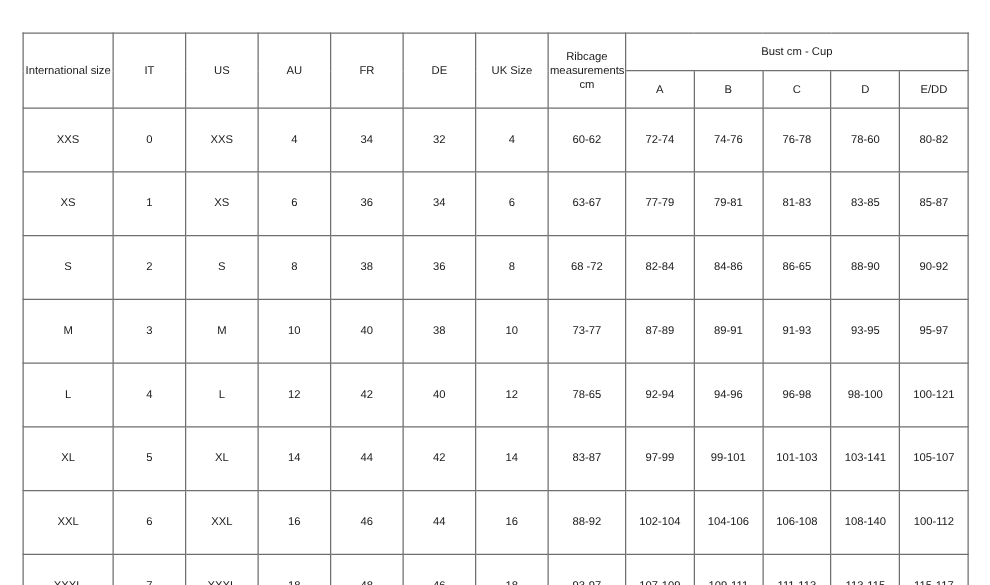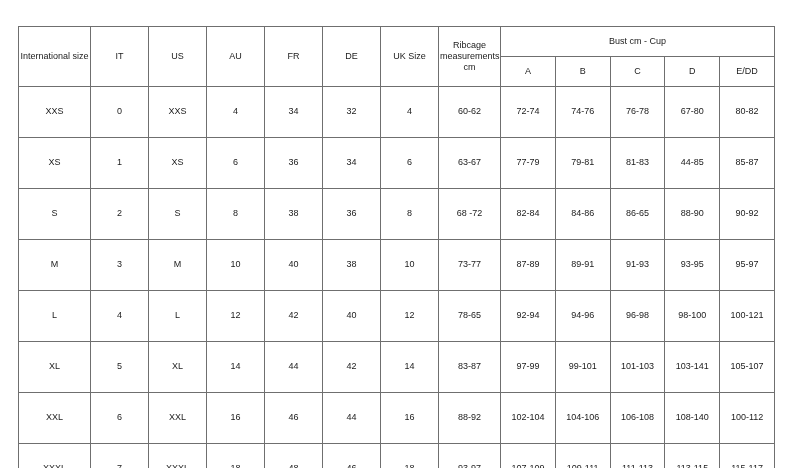--- a/index.html
+++ b/index.html
@@ -108,36 +108,36 @@
         <td>0</td>
         <td>XXS</td>
         <td>4</td>
         <td>34</td>
         <td>32</td>
         <td>4</td>
         <td>60-62</td>
         <td>72-74</td>
         <td>74-76</td>
         <td>76-78</td>
-        <td>67-80</td>
+        <td>78-60</td>
         <td>80-82</td>
       </tr>
       <tr>
         <td>XS</td>
         <td>1</td>
         <td>XS</td>
         <td>6</td>
         <td>36</td>
         <td>34</td>
         <td>6</td>
         <td>63-67</td>
         <td>77-79</td>
         <td>79-81</td>
         <td>81-83</td>
-        <td>44-85</td>
+        <td>83-85</td>
         <td>85-87</td>
       </tr>
       <tr>
         <td>S</td>
         <td>2</td>
         <td>S</td>
         <td>8</td>
         <td>38</td>
         <td>36</td>
         <td>8</td>

